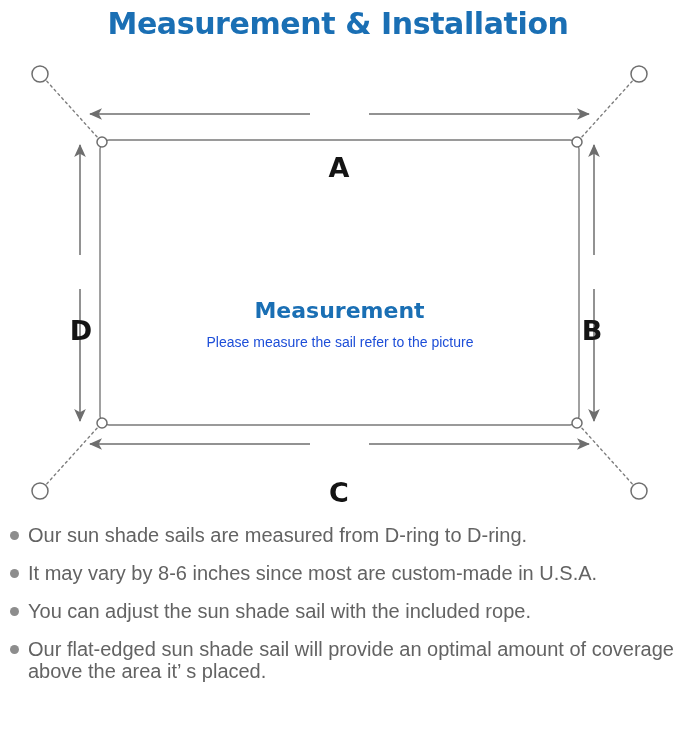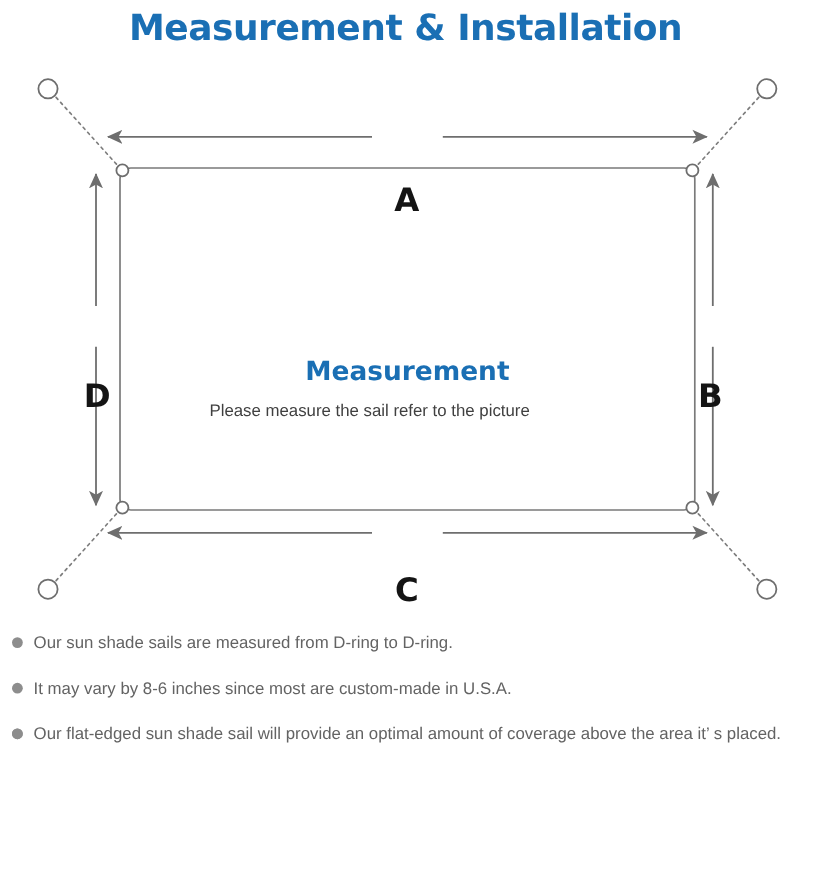--- a/index.html
+++ b/index.html
@@ -58,23 +58,24 @@
     line-height: 26px;
     white-space: nowrap;
   }
   #sail-subheading {
     position: absolute;
     left: 0;
     top: 278px;
     width: 616px;
     text-align: center;
     font-size: 14px;
-    color: #404040;
+    color: #1d4ed8;
     line-height: 18px;
     white-space: nowrap;
+    padding-left: 32px;
   }
 
   
   .dim-label {
     position: absolute;
     font-family: "DejaVu Sans", sans-serif;
     font-weight: bold;
     font-size: 27px;
     color: #141414;
     line-height: 28px;
@@ -90,21 +91,21 @@
   #notes {
     position: absolute;
     left: 0;
     top: 524px;
     width: 679px;
   }
   .note-item {
     position: relative;
     padding-left: 28px;
     margin-bottom: 16px;
-    font-size: 14px;
+    font-size: 20px;
     line-height: 22px;
     color: #636363;
     padding-right: 2px;
   }
   .note-item:last-child { margin-bottom: 0; }
   .note-bullet {
     position: absolute;
     left: 10px;
     top: 7px;
     width: 9px;
@@ -179,18 +180,19 @@
   <div class="note-item">
     <span class="note-bullet"></span>
     <span>Our sun shade sails are measured from D-ring to D-ring.</span>
   </div>
   <div class="note-item">
     <span class="note-bullet"></span>
     <span>It may vary by 8-6 inches since most are custom-made in U.S.A.</span>
   </div>
   <div class="note-item">
     <span class="note-bullet"></span>
+    <span>You can adjust the sun shade sail with the included rope.</span>
   </div>
   <div class="note-item">
     <span class="note-bullet"></span>
     <span>Our flat-edged sun shade sail will provide an optimal amount of coverage above the area it’ s placed.</span>
   </div>
 </div>
 
 </body></html>

